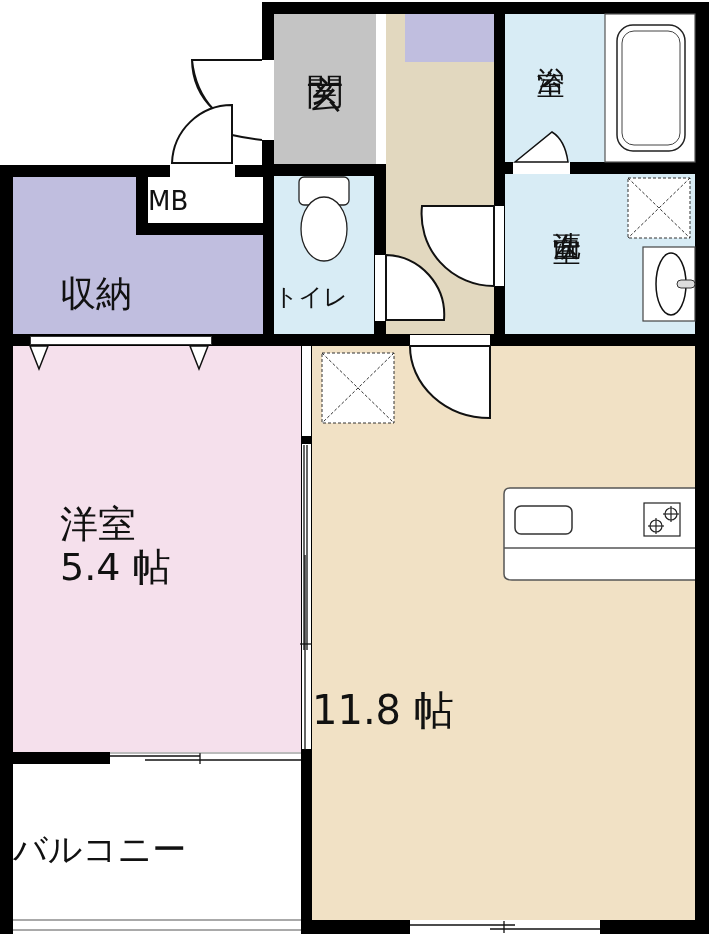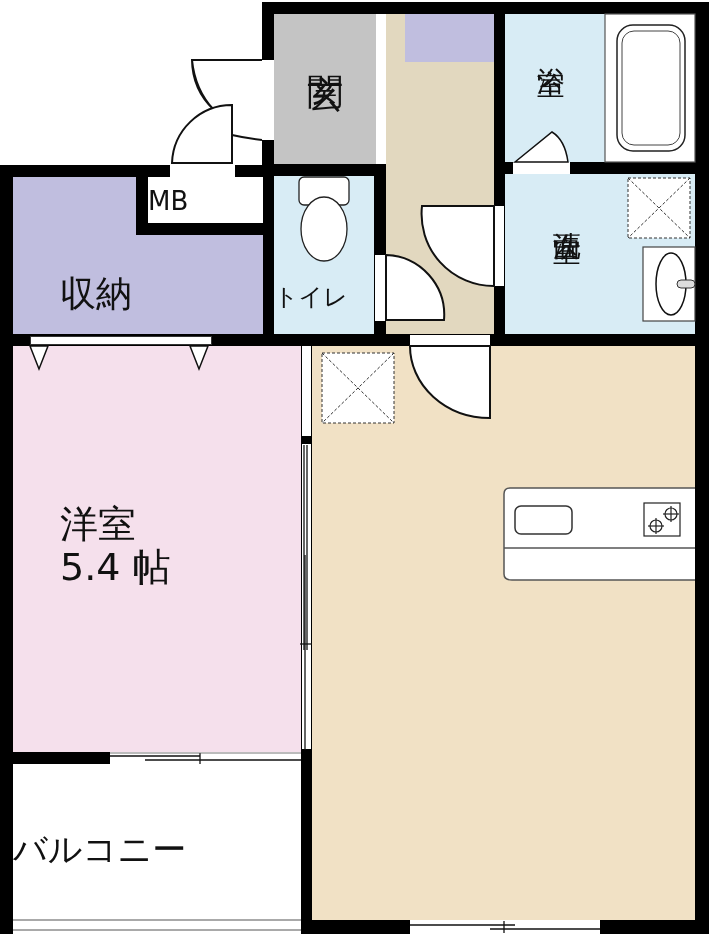--- a/index.html
+++ b/index.html
@@ -151,14 +151,15 @@
 <div class="label vert" style="left:535px;top:45px;font-size:28px;">浴室</div>
 <div class="label vert" style="left:551px;top:210px;font-size:28px;">洗面室</div>
 <div class="label" style="left:148px;top:187px;width:115px;font-size:26px;">MB</div>
 <div class="label" style="left:60px;top:274px;width:150px;font-size:36px;font-family:Liberation Serif, serif;">収納</div>
 <div class="label" style="left:274px;top:284px;width:100px;font-size:24px;">トイレ</div>
 <div class="label" style="left:13px;top:503px;width:288px;font-size:38px;margin-left:47px;">
   <div>洋室</div>
   <div>5.4 帖</div>
 </div>
 <div class="label" style="left:312px;top:688px;width:383px;font-size:40px;">
+  <div>11.8 帖</div>
 </div>
 <div class="label" style="left:13px;top:830px;width:288px;font-size:34px;">バルコニー</div>
 
 </body></html>

